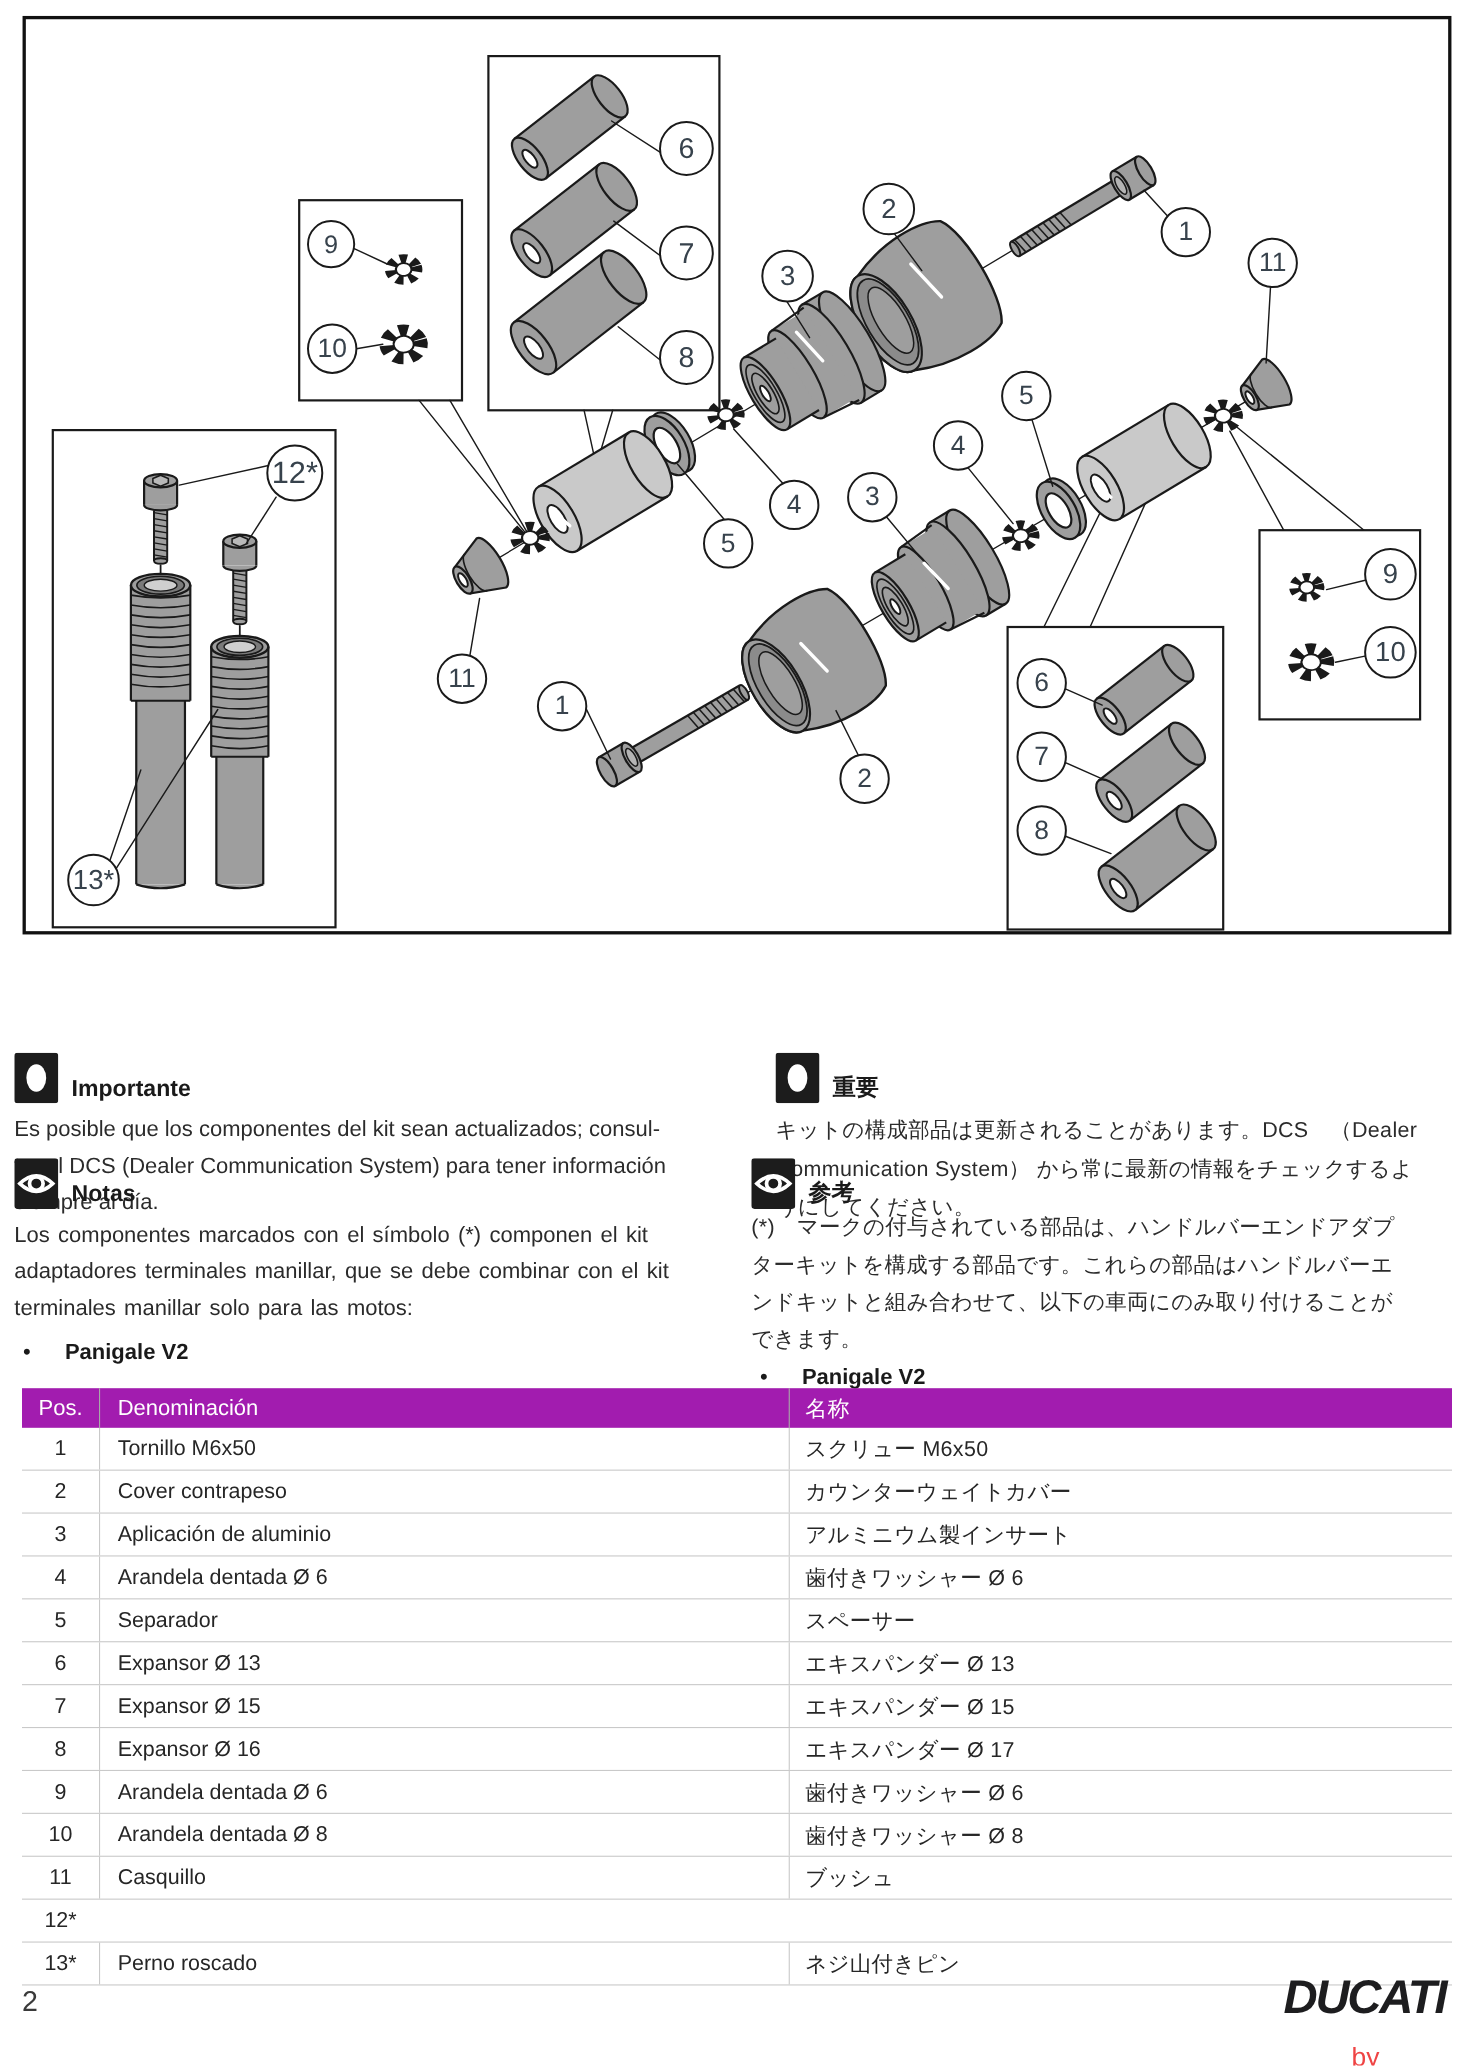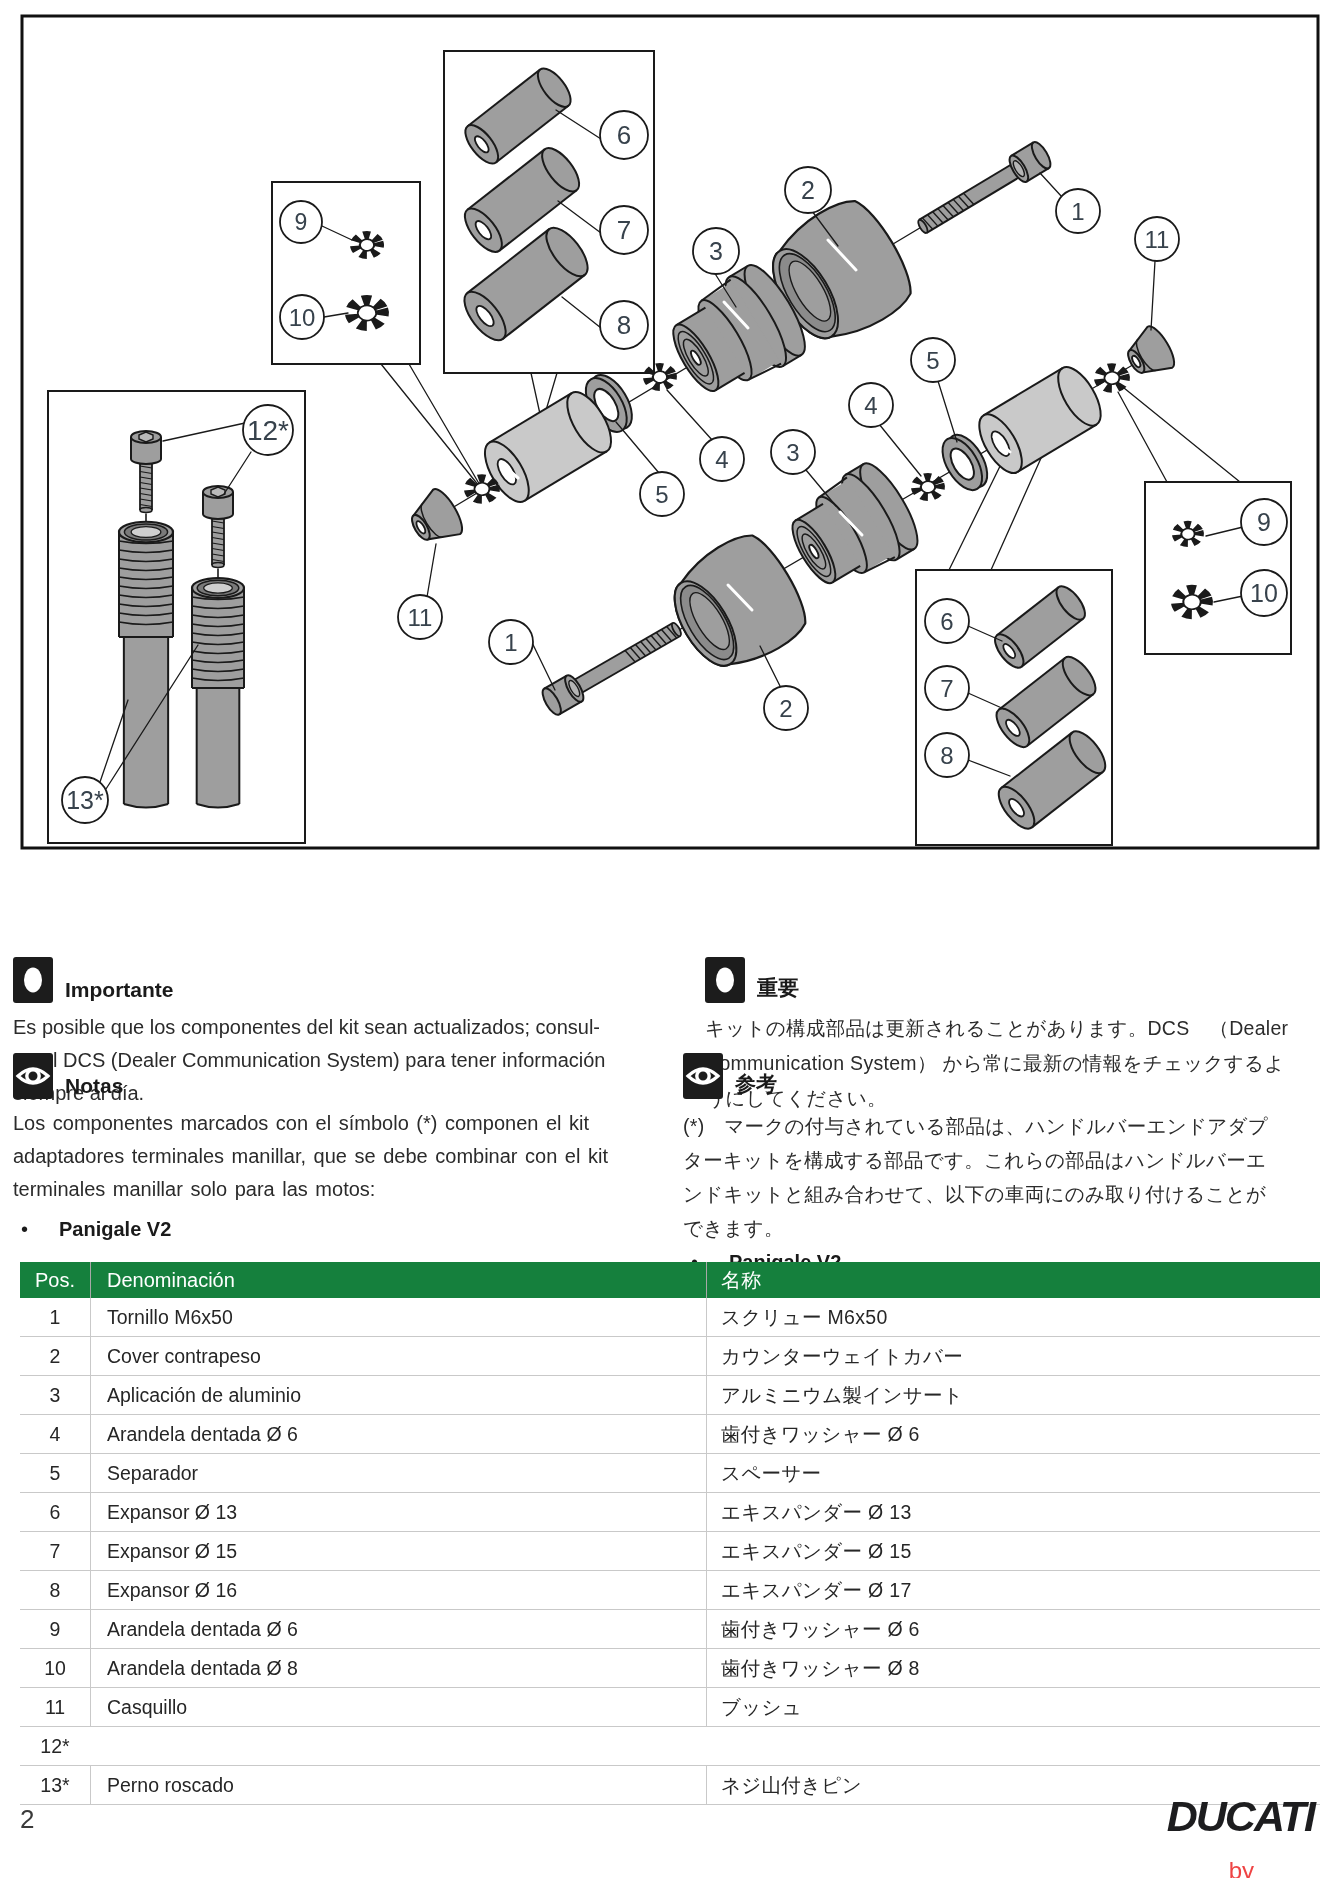--- a/index.html
+++ b/index.html
@@ -10,25 +10,25 @@
   .sect{position:absolute;}
   .sect-head{display:flex;align-items:flex-end;gap:12px;height:47px;}
   .sect-title{font-size:21px;font-weight:bold;color:#1a1a1a;padding-bottom:1px;}
   .sect-body{margin:8px 0 0 0;font-size:20px;line-height:33px;color:#2b2b2b;white-space:pre-line;}
   .sect-body.ja{font-size:19.5px;line-height:35px;letter-spacing:0.3px;}
   .bullet-row{display:flex;margin-top:12px;font-size:20px;}
   .bullet-mark{width:38px;padding-left:8px;}
   .bullet-text{font-weight:bold;}
   
   .parts-table{position:absolute;left:20px;top:1262px;width:1300px;}
-  .thead{display:flex;align-items:center;height:36px;background:#15803d;color:#ffffff;font-size:20px;}
+  .thead{display:flex;align-items:center;height:36px;background:#a21caf;color:#ffffff;font-size:20px;}
   .trow{display:flex;align-items:center;height:38px;border-bottom:1px solid #c9c9c9;font-size:19.5px;color:#262626;}
   .c-pos{width:70px;text-align:center;flex:0 0 auto;}
   .c-es{width:616px;padding-left:16px;box-sizing:border-box;flex:0 0 auto;}
-  .c-ja{flex:1;padding-left:14px;box-sizing:border-box;letter-spacing:0.3px;}
+  .c-ja{flex:1;padding-left:14px;box-sizing:border-box;letter-spacing:0.3px;margin-left:11px;}
   .thead .c-es,.thead .c-ja{border-left:1px solid #a8a8a8;height:100%;display:flex;align-items:center;}
   .trow .c-es,.trow .c-ja{border-left:1px solid #c9c9c9;height:100%;display:flex;align-items:center;}
   
   .page-number{position:absolute;left:20px;top:1804px;font-size:26px;color:#3a3a3a;}
   .brand{position:absolute;right:26px;top:1792px;height:64px;display:flex;align-items:center;flex-direction:column;}
   .brand-ducati{font-size:43px;font-weight:900;font-style:italic;letter-spacing:-2px;color:#1d1d1f;}
   .brand-by{font-size:24px;color:#ef4444;margin:16px 8px 0 10px;}
   .brand-leaf{margin:0 6px 0 4px;}
   .brand-bar{width:2px;height:58px;background:#1d1d1f;margin:0 12px;}
   .brand-rizoma{font-size:40px;font-style:italic;font-weight:600;letter-spacing:-1px;color:#1d1d1f;}
@@ -480,21 +480,21 @@
 
   <div class="sect" style="left:683px;top:1052px;width:640px;">
     <div class="sect-head">
       <svg class="icon-sq" width="40" height="46">
         <rect width="40" height="46" rx="3" fill="#1c1c1c"></rect>
         <path d="M5,23 Q20,9 35,23 Q20,37 5,23 Z" fill="none" stroke="#ffffff" stroke-width="3.2"></path>
         <circle cx="20" cy="23" r="6.2" fill="none" stroke="#ffffff" stroke-width="3.4"></circle>
       </svg>
       <span class="sect-title">参考</span>
     </div>
-    <p class="sect-body ja" style="margin-top:10px;line-height:34px;">(*)　マークの付与されている部品は、ハンドルバーエンドアダプ
+    <p class="sect-body ja" style="margin-top:0;line-height:34px;">(*)　マークの付与されている部品は、ハンドルバーエンドアダプ
 ターキットを構成する部品です。これらの部品はハンドルバーエ
 ンドキットと組み合わせて、以下の車両にのみ取り付けることが
 できます。</p>
     <div class="bullet-row" style="margin-top:6px;">
       <span class="bullet-mark">•</span>
       <span class="bullet-text">Panigale V2</span>
     </div>
   </div>
 
   <div class="parts-table">

